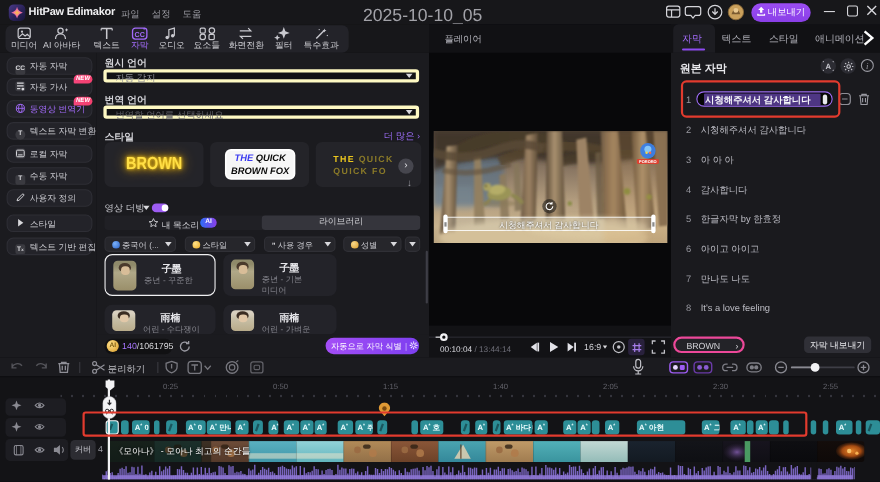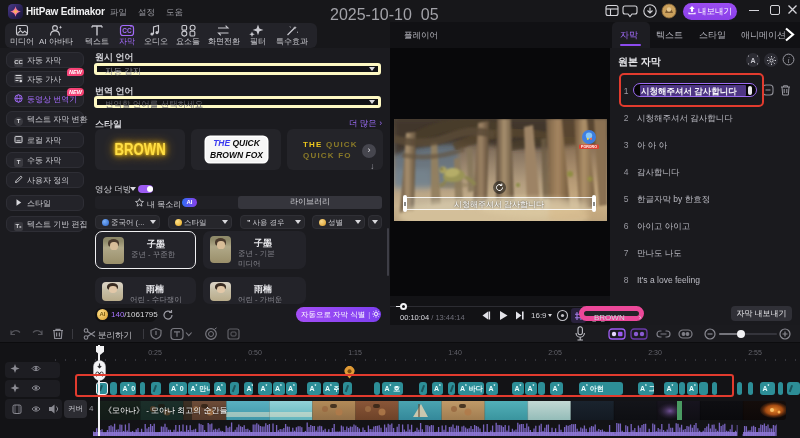--- a/index.html
+++ b/index.html
@@ -439,21 +439,21 @@
       <div class="rtxt" style="top:167px;">감사합니다</div>
     <div class="rnum" style="top:194px;">5</div>
       <div class="rtxt" style="top:194px;">한글자막 by 한효정</div>
     <div class="rnum" style="top:221px;">6</div>
       <div class="rtxt" style="top:221px;">아이고 아이고</div>
     <div class="rnum" style="top:248px;">7</div>
       <div class="rtxt" style="top:248px;">만나도 나도</div>
     <div class="rnum" style="top:275px;">8</div>
       <div class="rtxt" style="top:275px;">It's a love feeling</div>
 
-    <div class="abs" style="left:579px;top:306px;width:65px;height:15px;border:5px solid #ec4899;border-radius:9px;background:#232328;color:#d2d2d7;font-size:8px;line-height:14px;"><span style="margin-left:10px;">BROWN</span><span style="margin-left:14px;">›</span></div>
+    <div class="abs" style="left:612px;top:306px;width:65px;height:15px;border:2px solid #ec4899;border-radius:9px;background:#232328;color:#d2d2d7;font-size:8px;line-height:14px;"><span style="margin-left:10px;">BROWN</span><span style="margin-left:14px;">›</span></div>
     <div class="abs" style="left:731px;top:306px;width:61px;height:15px;background:#303037;border-radius:4px;color:#e8e8ec;font-size:8px;text-align:center;line-height:15px;">자막 내보내기</div>
   </div>
 
   <div class="abs" style="left:0;top:325px;width:800px;height:113px;background:#131316;"></div>
   <div class="abs" style="left:0;top:325px;width:800px;height:18px;background:#1b1b1f;border-bottom:1px solid #0c0c0e;"></div>
   <div id="timeline">
 
     <svg class="abs" style="left:0;top:325px;" width="800" height="18" viewBox="0 0 800 18">
       <g stroke="#8e8e96" stroke-width="1.2" fill="none">
         <path d="M11 9.5 a5 4.5 0 0 1 9 -2 M11 5.5 v4 h4" opacity="0.5"></path>

